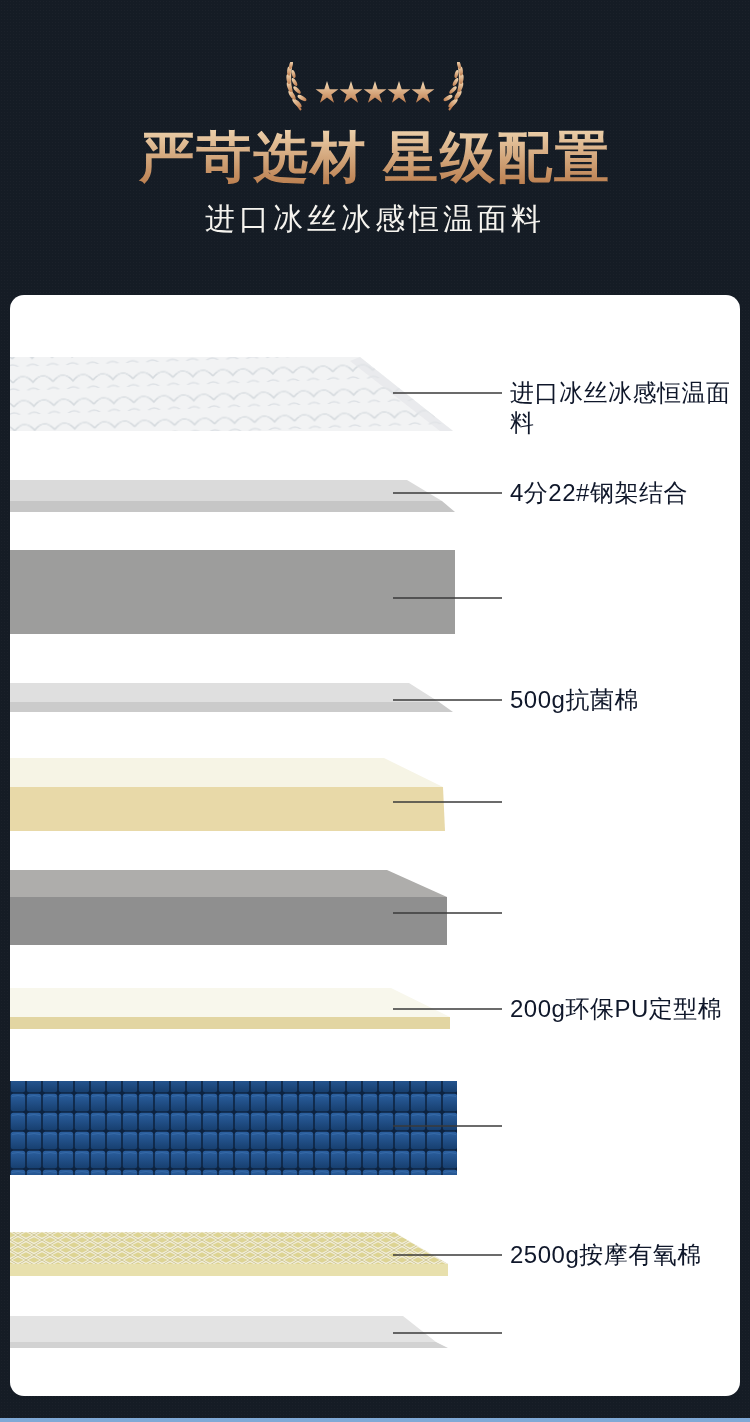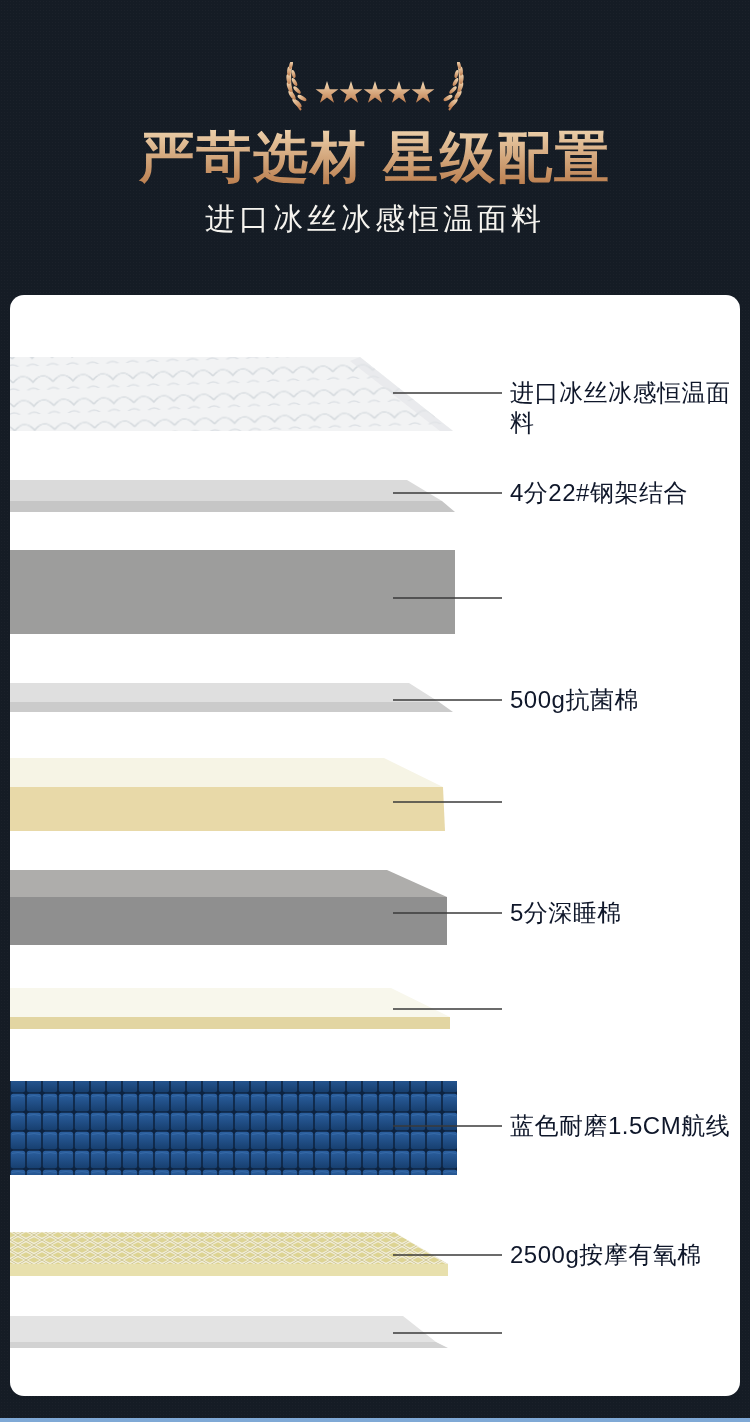--- a/index.html
+++ b/index.html
@@ -175,18 +175,17 @@
       <line x1="383" y1="714" x2="492" y2="714"></line>
       <line x1="383" y1="831" x2="492" y2="831"></line>
       <line x1="383" y1="960" x2="492" y2="960"></line>
       <line x1="383" y1="1038" x2="492" y2="1038"></line>
     </g>
   </svg>
 
   <div class="layer-label" style="top:83px">进口冰丝冰感恒温面料</div>
   <div class="layer-label" style="top:183px">4分22#钢架结合</div>
   <div class="layer-label" style="top:390px">500g抗菌棉</div>
-  <div class="layer-label" style="top:603px">5分深睡棉</div>
-  <div class="layer-label" style="top:816px">蓝色耐磨1.5CM航线</div>
+  <div class="layer-label" style="top:699px">200g环保PU定型棉</div>
   <div class="layer-label" style="top:945px">2500g按摩有氧棉</div>
 </div>
 
 <div class="bottom-accent"></div>
 
 </body></html>

